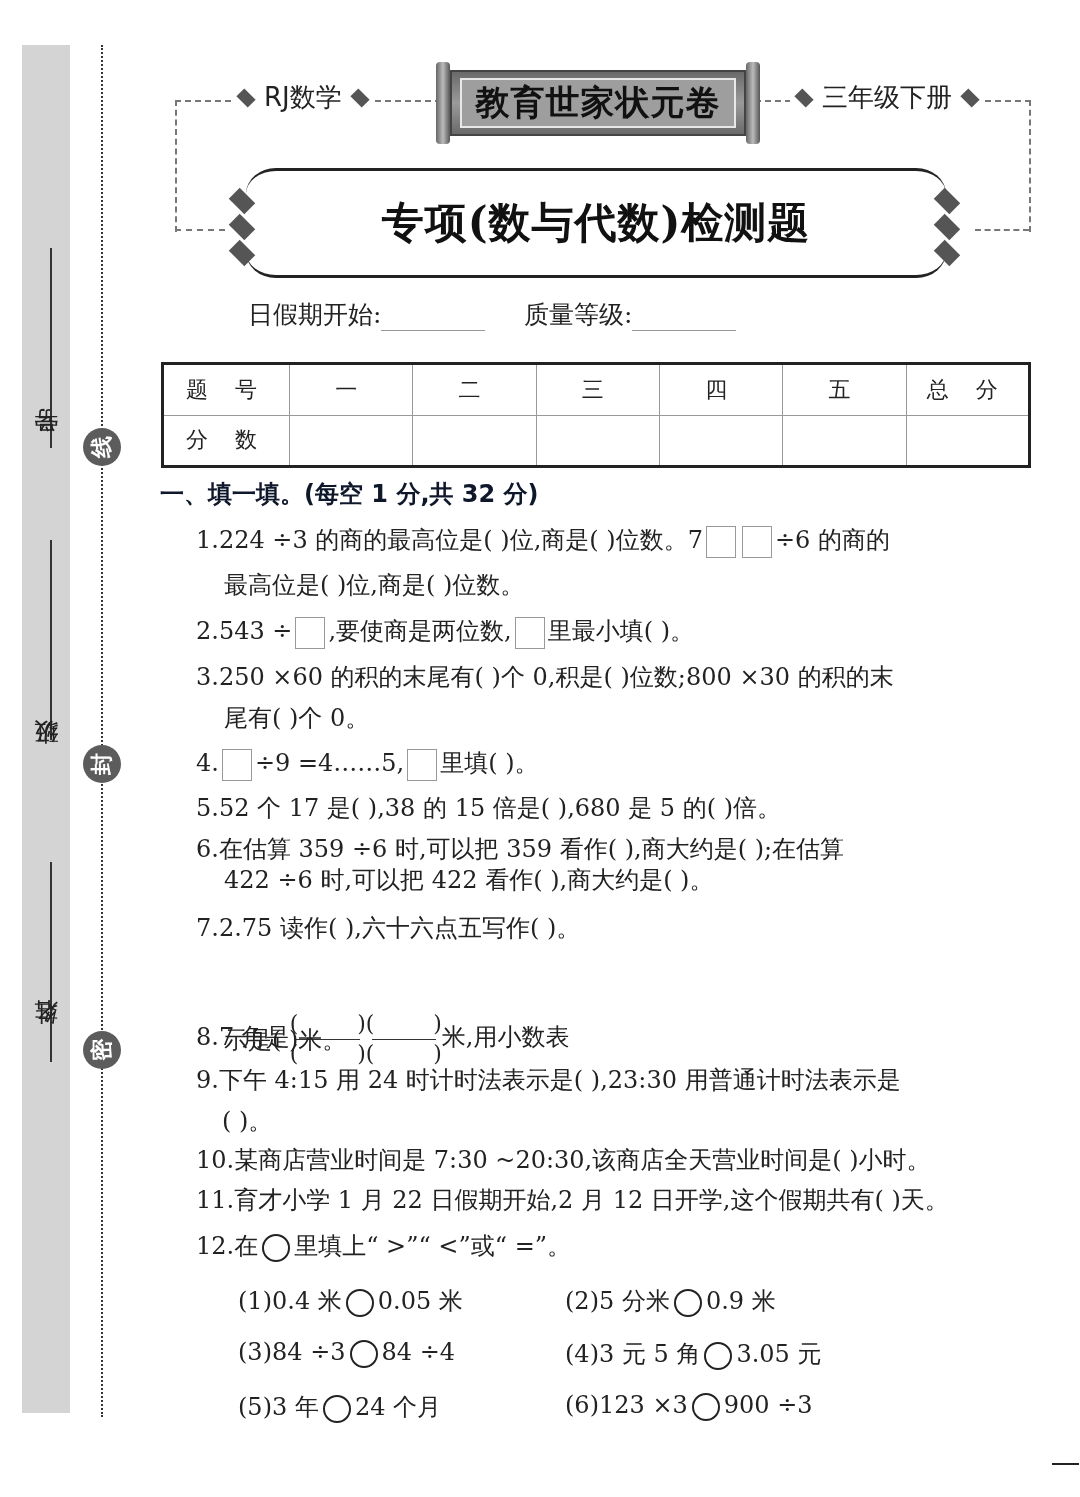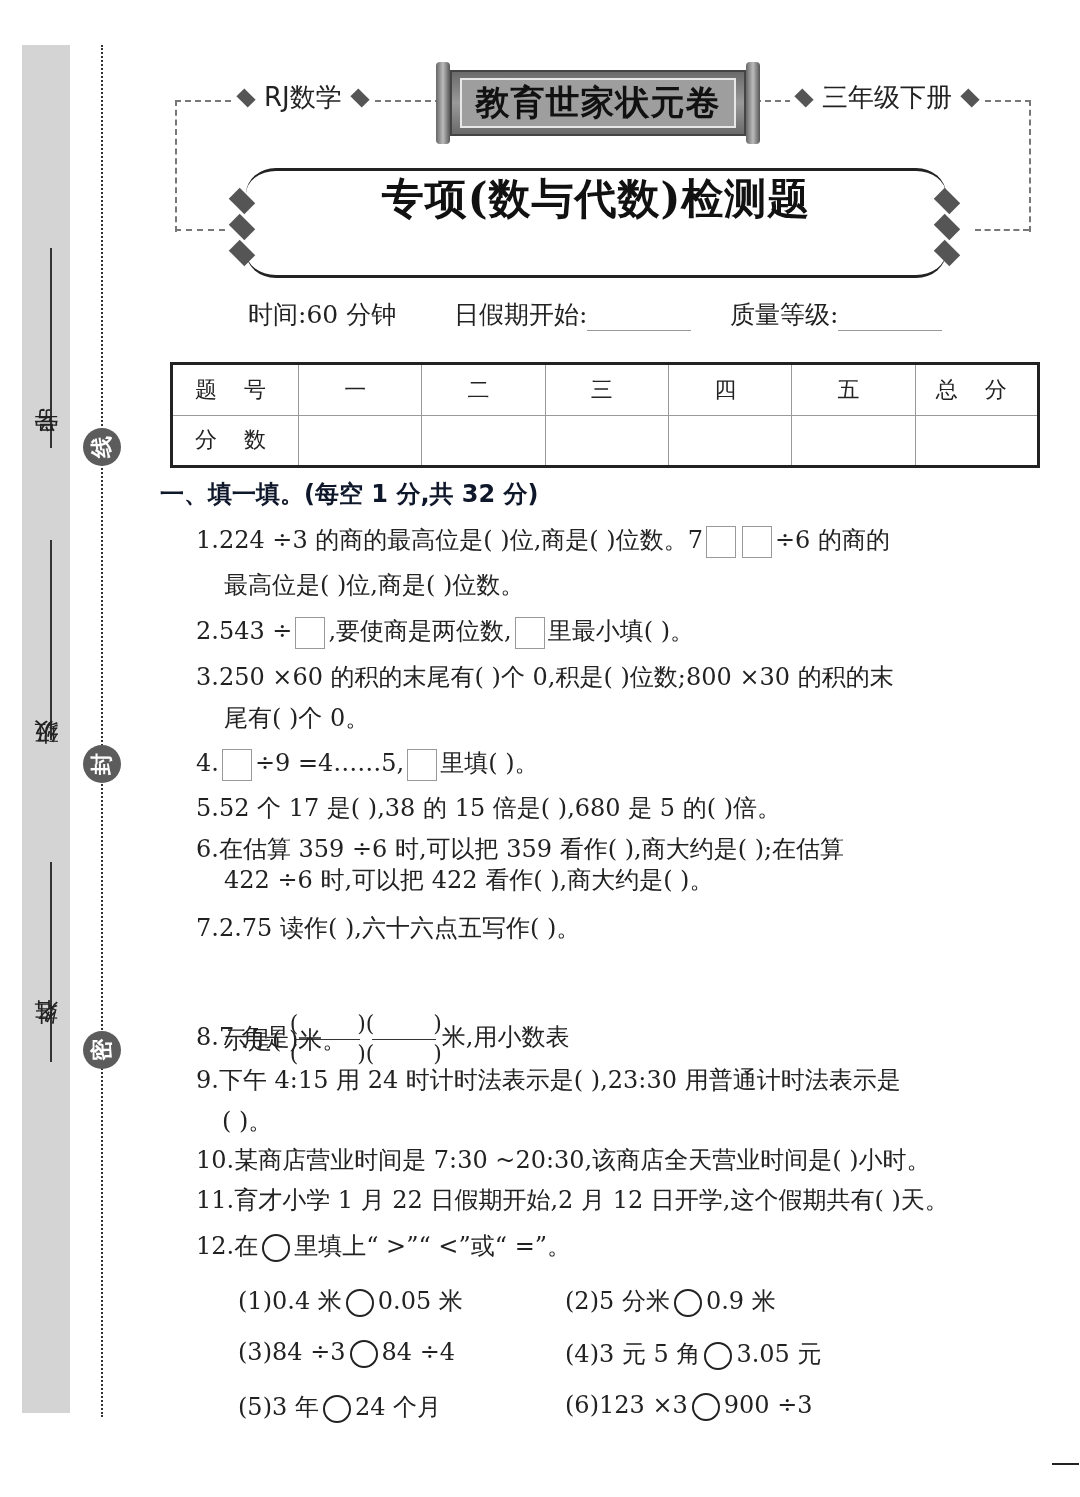--- a/index.html
+++ b/index.html
@@ -68,39 +68,39 @@
     position: absolute; left: 8px; right: 8px; top: 6px; bottom: 6px;
     background: #9e9e9e; border: 2px solid #e8e8e8;
     display: flex; align-items: center; justify-content: center;
     font-family: "DejaVu Sans", "Liberation Sans", sans-serif;
     font-size: 34px; font-weight: bold; color: #111; letter-spacing: 1px;
   }
   .title-box {
     position: absolute; left: 246px; top: 168px; width: 700px; height: 104px;
     border-top: 3px solid #222; border-bottom: 3px solid #222;
     border-radius: 30px / 26px;
-    display: flex; justify-content: center;
+    display: flex; align-items: center; justify-content: center;
   }
   .title-box .title {
     font-family: "DejaVu Serif", "Liberation Serif", serif;
     font-size: 42px; font-weight: bold; color: #111; letter-spacing: 1px;
   }
   .title-dmds { position: absolute; top: 190px; display: flex; flex-direction: column; gap: 4px; }
   .title-dmds .dmd { width: 22px; height: 22px; }
 
   
   .info-row {
     position: absolute; top: 298px; left: 248px; font-size: 25px; display: flex; color: #222;
   }
   .info-row .item { display: flex; align-items: flex-end; }
   .info-row .blank { display: inline-block; border-bottom: 1px solid #999; height: 30px; }
 
   
   table.score {
-    position: absolute; left: 170px; top: 362px; width: 870px; height: 106px;
+    position: absolute; left: 161px; top: 362px; width: 870px; height: 106px;
     border-collapse: collapse; border: 3px solid #222; table-layout: fixed;
   }
   table.score td {
     border: 1px solid #999; text-align: center; font-size: 22px; color: #222;
     letter-spacing: 10px;
   }
   table.score td:first-child { width: 123px; }
 
   
   .section-title {
@@ -175,23 +175,20 @@
   <span class="dmd"></span>
   <span class="dmd"></span>
 </div>
 <div class="title-dmds" style="left:936px;">
   <span class="dmd"></span>
   <span class="dmd"></span>
   <span class="dmd"></span>
 </div>
 
 <div class="info-row">
-  <div class="item" style="width:206px;">
-    <span>时间:60 分钟</span>
-  </div>
   <div class="item" style="width:276px;">
     <span>日假期开始:</span>
     <span class="blank" style="width:104px;"></span>
   </div>
   <div class="item">
     <span>质量等级:</span>
     <span class="blank" style="width:104px;"></span>
   </div>
 </div>
 

